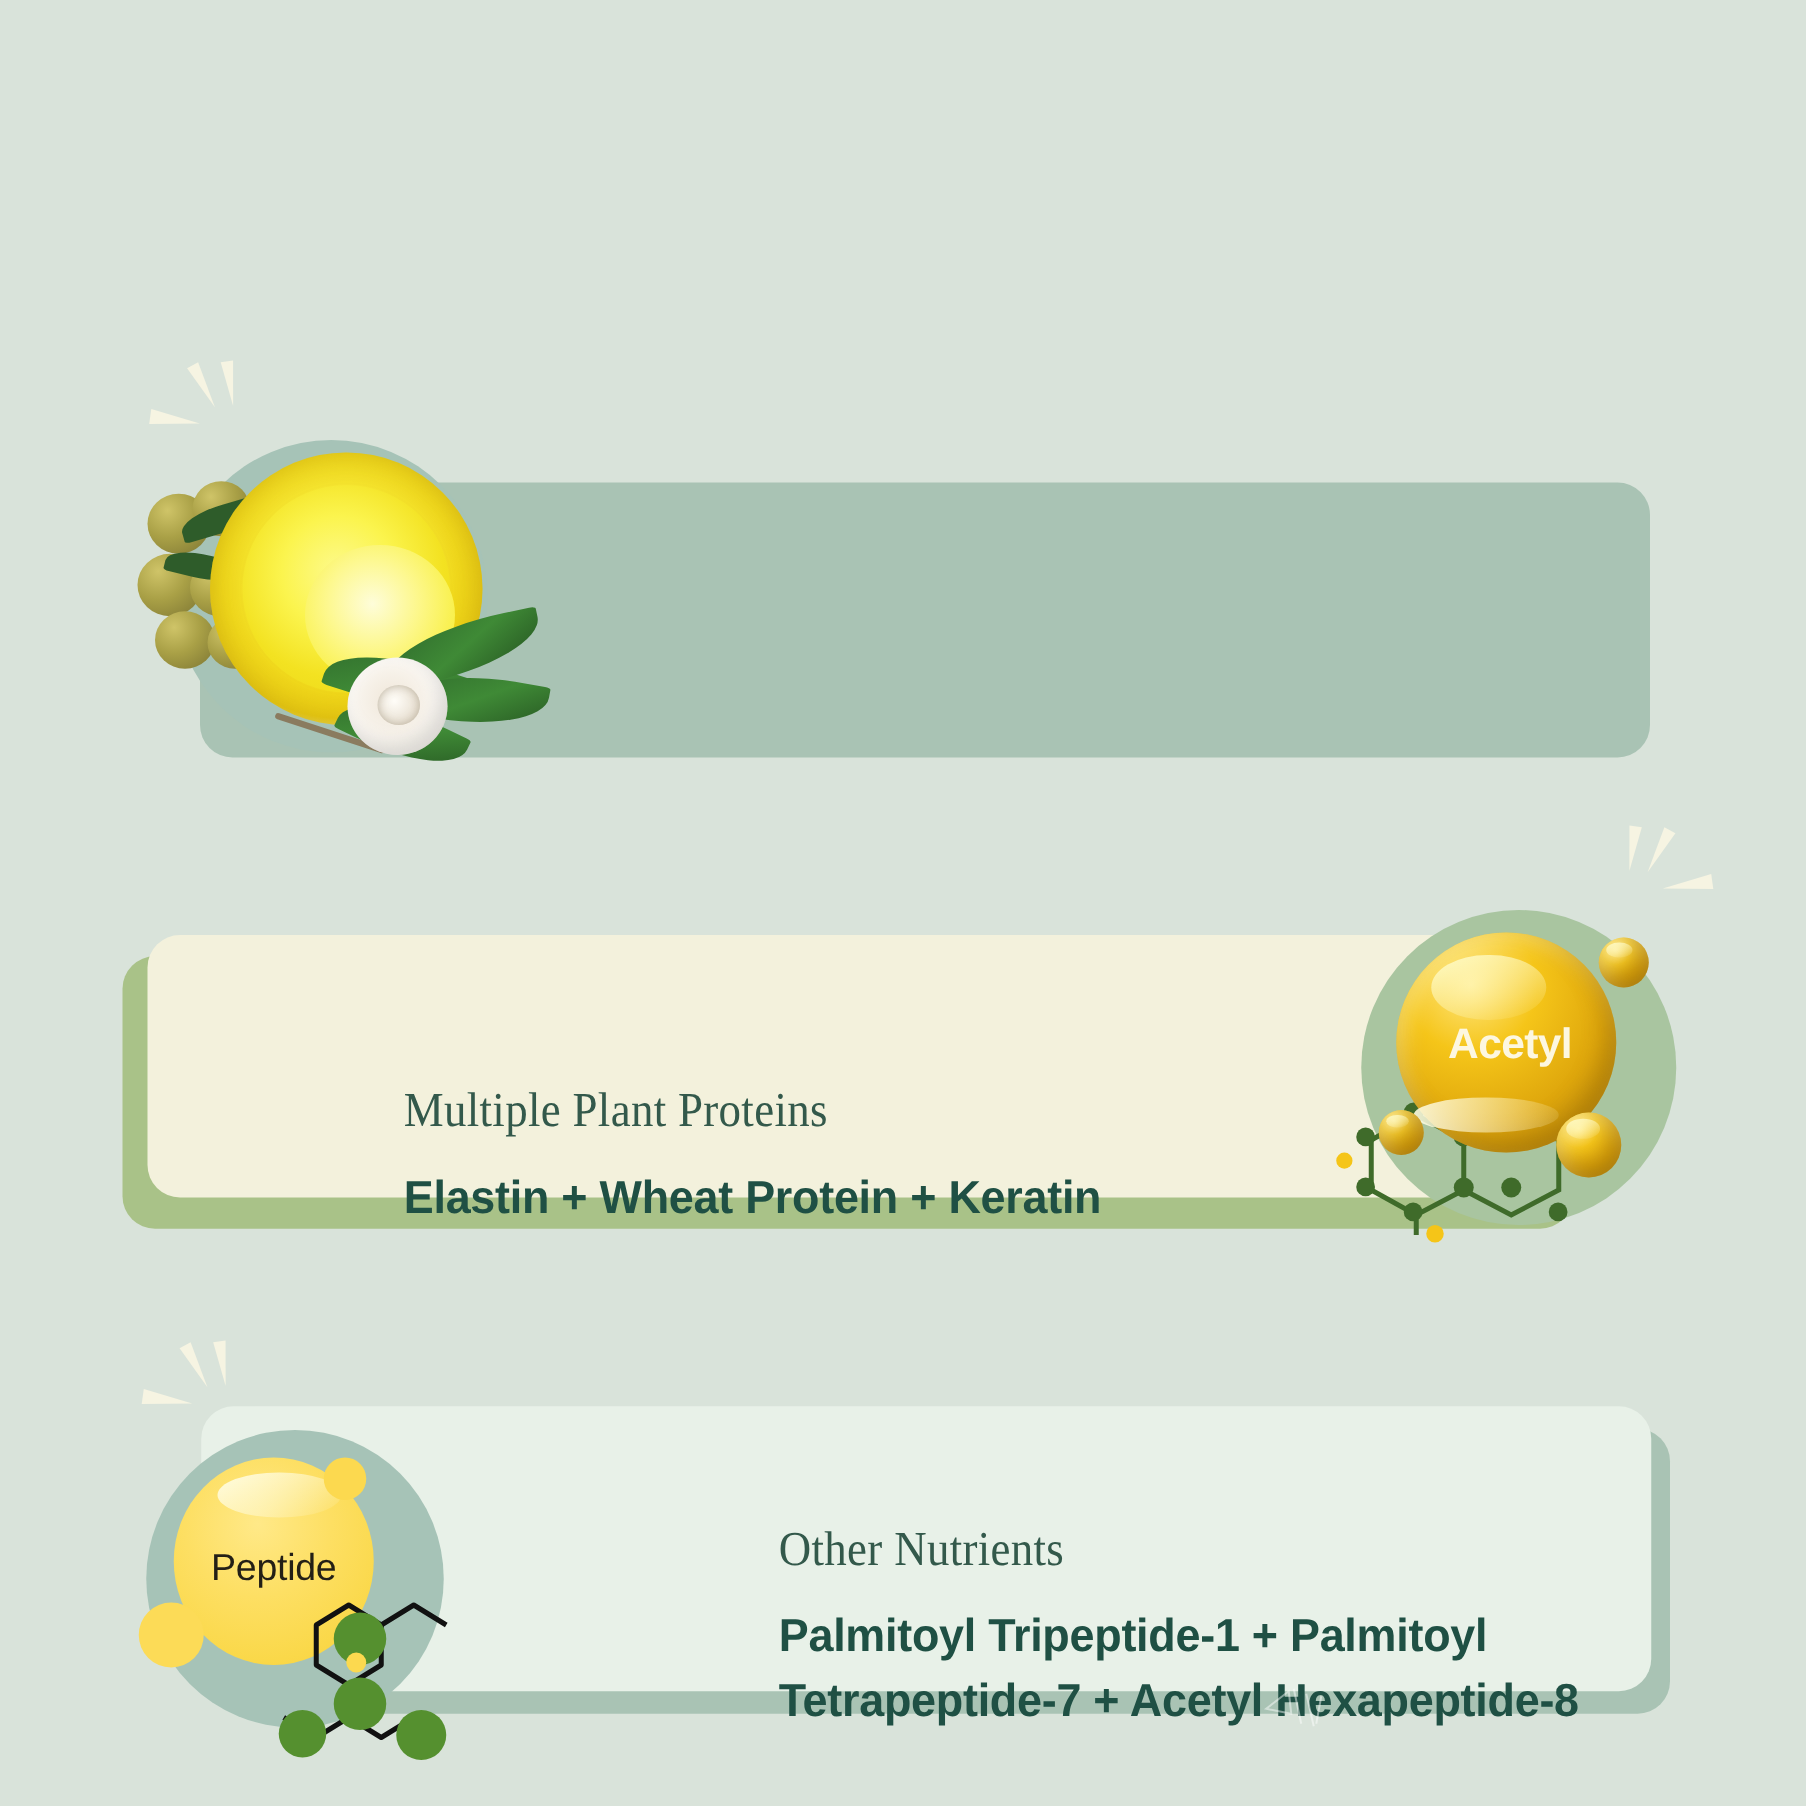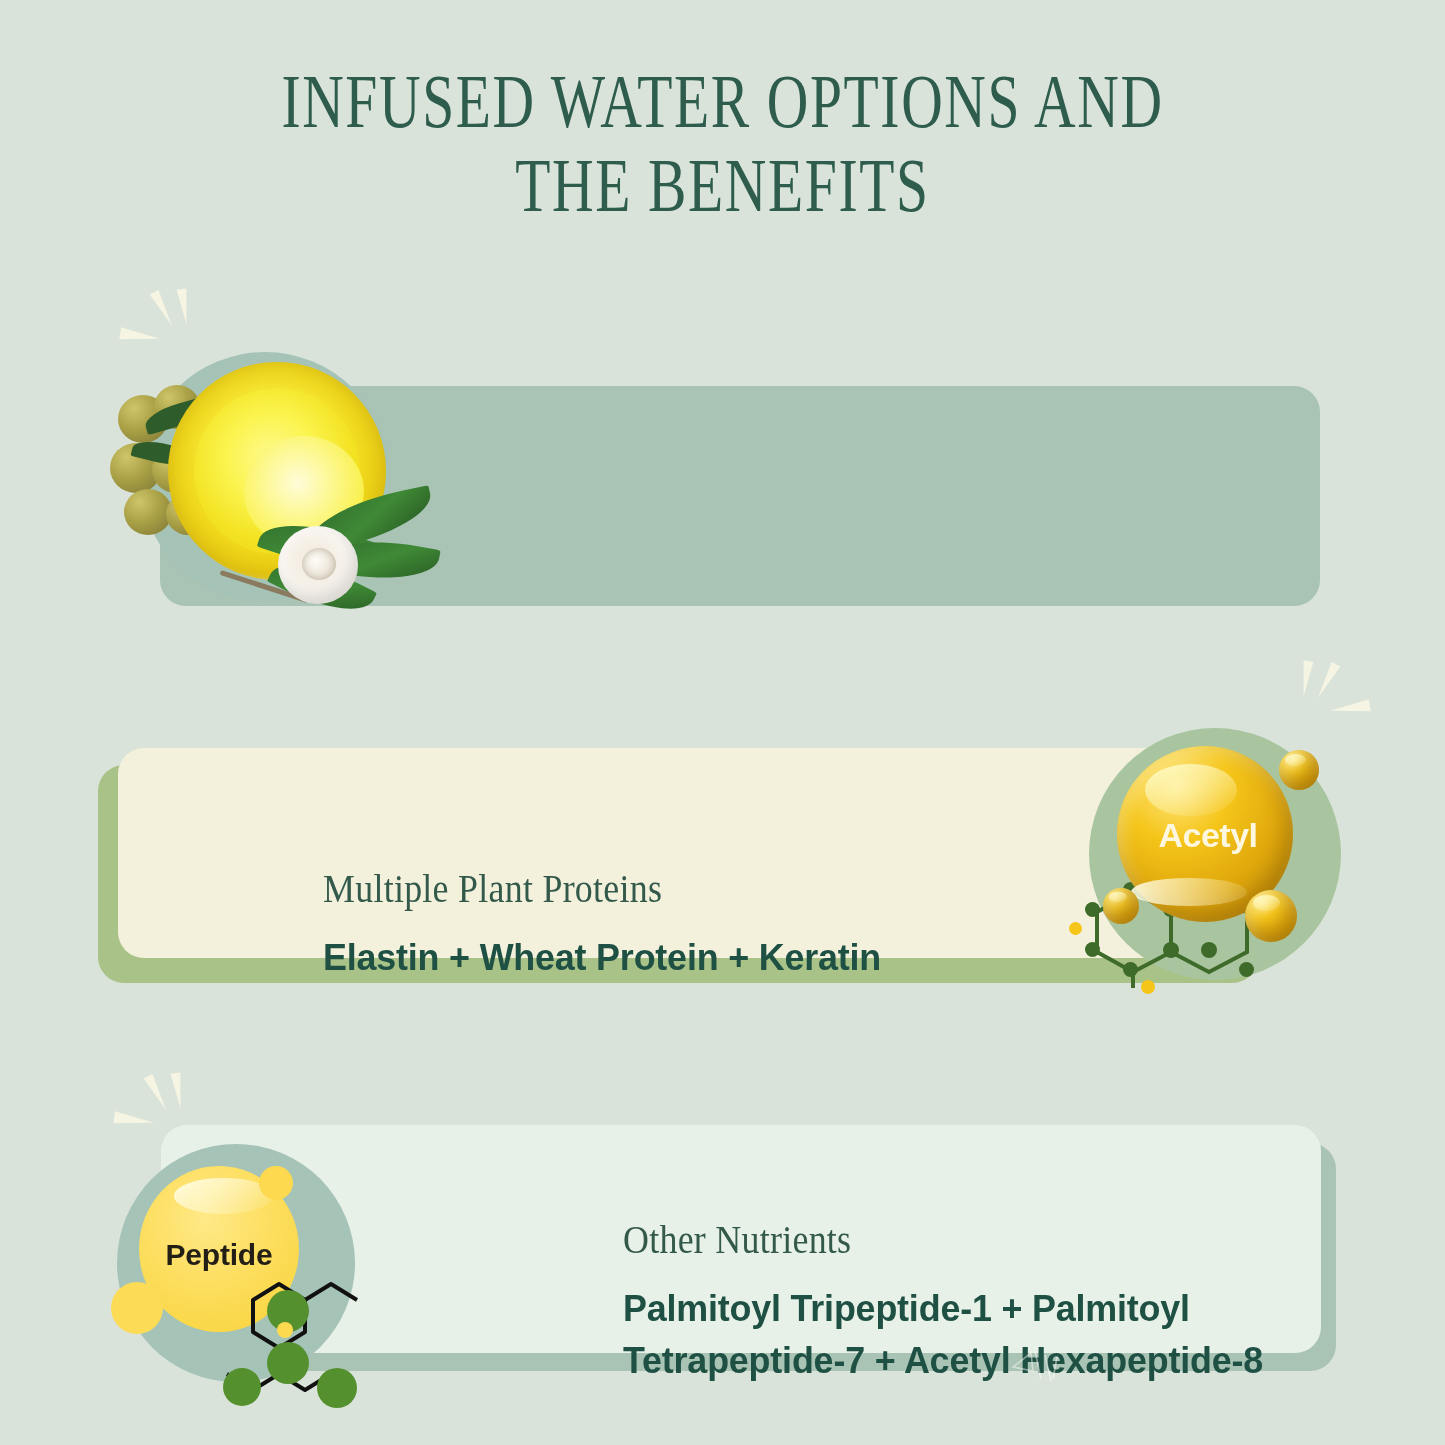--- a/index.html
+++ b/index.html
@@ -338,21 +338,21 @@
     border-radius: 50%;
     background: #fcd94f;
   }
   .peptide-label {
     position: absolute;
     left: 34px; top: 128px;
     width: 160px;
     text-align: center;
     font-family: "Liberation Sans", sans-serif;
     font-size: 30px;
-    font-weight: 700;
+    font-weight: 400;
     color: #231f16;
     letter-spacing: -0.2px;
   }
   #mol3 { left: 118px; top: 160px; width: 150px; height: 135px; }
   #img3 .mol-node {
     position: absolute;
     border-radius: 50%;
     background: #55902f;
   }
   #img3 .mol-node.small { background: #fcd94f; }
@@ -363,24 +363,20 @@
     left: 1005px; top: 1345px;
     width: 80px; height: 46px;
     opacity: .55;
   }
 </style>
 </head>
 <body>
 
 <div id="page">
 
-  <div class="title-block">
-    <div class="title-line">INFUSED WATER OPTIONS AND</div>
-    <div class="title-line">THE BENEFITS</div>
-  </div>
 
   <div class="row" id="row1">
     <div class="card-shadow" id="card1-shadow"></div>
   </div>
 
   <div class="sparkles" id="sparkles1">
     <i class="spark s-a"></i>
     <i class="spark s-b"></i>
     <i class="spark s-c"></i>
   </div>

